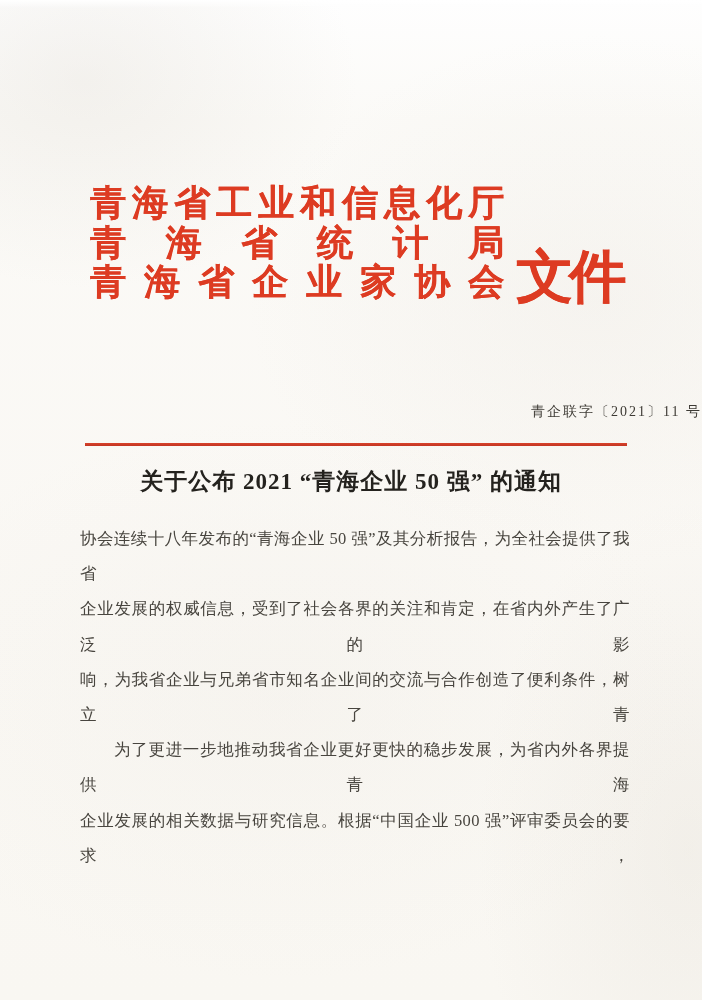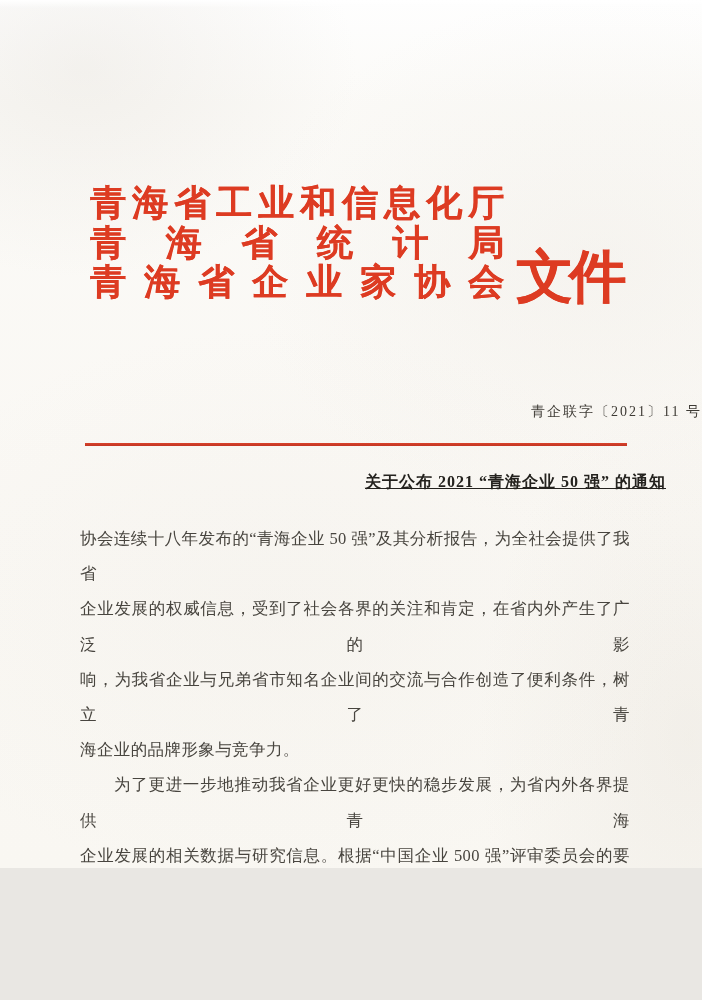--- a/index.html
+++ b/index.html
@@ -3,21 +3,21 @@
 <meta charset="utf-8">
 <style>
   html, body {
     margin: 0;
     padding: 0;
     background: #e9e7e3;
   }
   .page {
     position: relative;
     width: 702px;
-    height: 868px;
+    height: 1000px;
     margin: 0 auto;
     overflow: hidden;
     font-family: "Liberation Serif", "DejaVu Serif", serif;
     background:
       radial-gradient(ellipse 420px 320px at 12% 8%,  rgba(222,217,209,0.30), transparent 65%),
       radial-gradient(ellipse 500px 380px at 85% 30%, rgba(228,223,215,0.22), transparent 70%),
       radial-gradient(ellipse 600px 400px at 40% 70%, rgba(230,226,218,0.18), transparent 70%),
       radial-gradient(ellipse 300px 500px at 98% 85%, rgba(220,214,204,0.25), transparent 70%),
       linear-gradient(180deg, #fefefe 0%, #fbfaf7 12%, #faf8f4 55%, #f9f7f2 100%);
   }
@@ -83,27 +83,26 @@
     height: 3px;
     background: linear-gradient(180deg, #d8432c, #c23522);
   }
 
   
   .doc-title {
     position: absolute;
     left: 36px;
     top: 464px;
     width: 630px;
-    text-align: right;
-    font-size: 16px;
+    text-align: center;
+    font-size: 23px;
     line-height: 36px;
     font-weight: 600;
     color: #24221e;
     letter-spacing: 1px;
-    text-decoration: underline;
   }
 
   
   .body-block {
     position: absolute;
     left: 80px;
     top: 521px;
     width: 550px;
     font-size: 16.5px;
     color: #48453f;
@@ -140,20 +139,19 @@
 
   <div class="red-rule"></div>
 
   <div class="doc-title">关于公布 2021 “青海企业 50 强” 的通知</div>
 
   <div class="body-block">
 
     <div class="body-line">协会连续十八年发布的“青海企业 50 强”及其分析报告，为全社会提供了我省</div>
     <div class="body-line">企业发展的权威信息，受到了社会各界的关注和肯定，在省内外产生了广泛的影</div>
     <div class="body-line">响，为我省企业与兄弟省市知名企业间的交流与合作创造了便利条件，树立了青</div>
-    <div class="body-line last">海企业的品牌形象与竞争力。</div>
 
     <div class="body-line first">为了更进一步地推动我省企业更好更快的稳步发展，为省内外各界提供青海</div>
     <div class="body-line">企业发展的相关数据与研究信息。根据“中国企业 500 强”评审委员会的要求，</div>
 
   </div>
 
 </div>
 
 </body></html>

